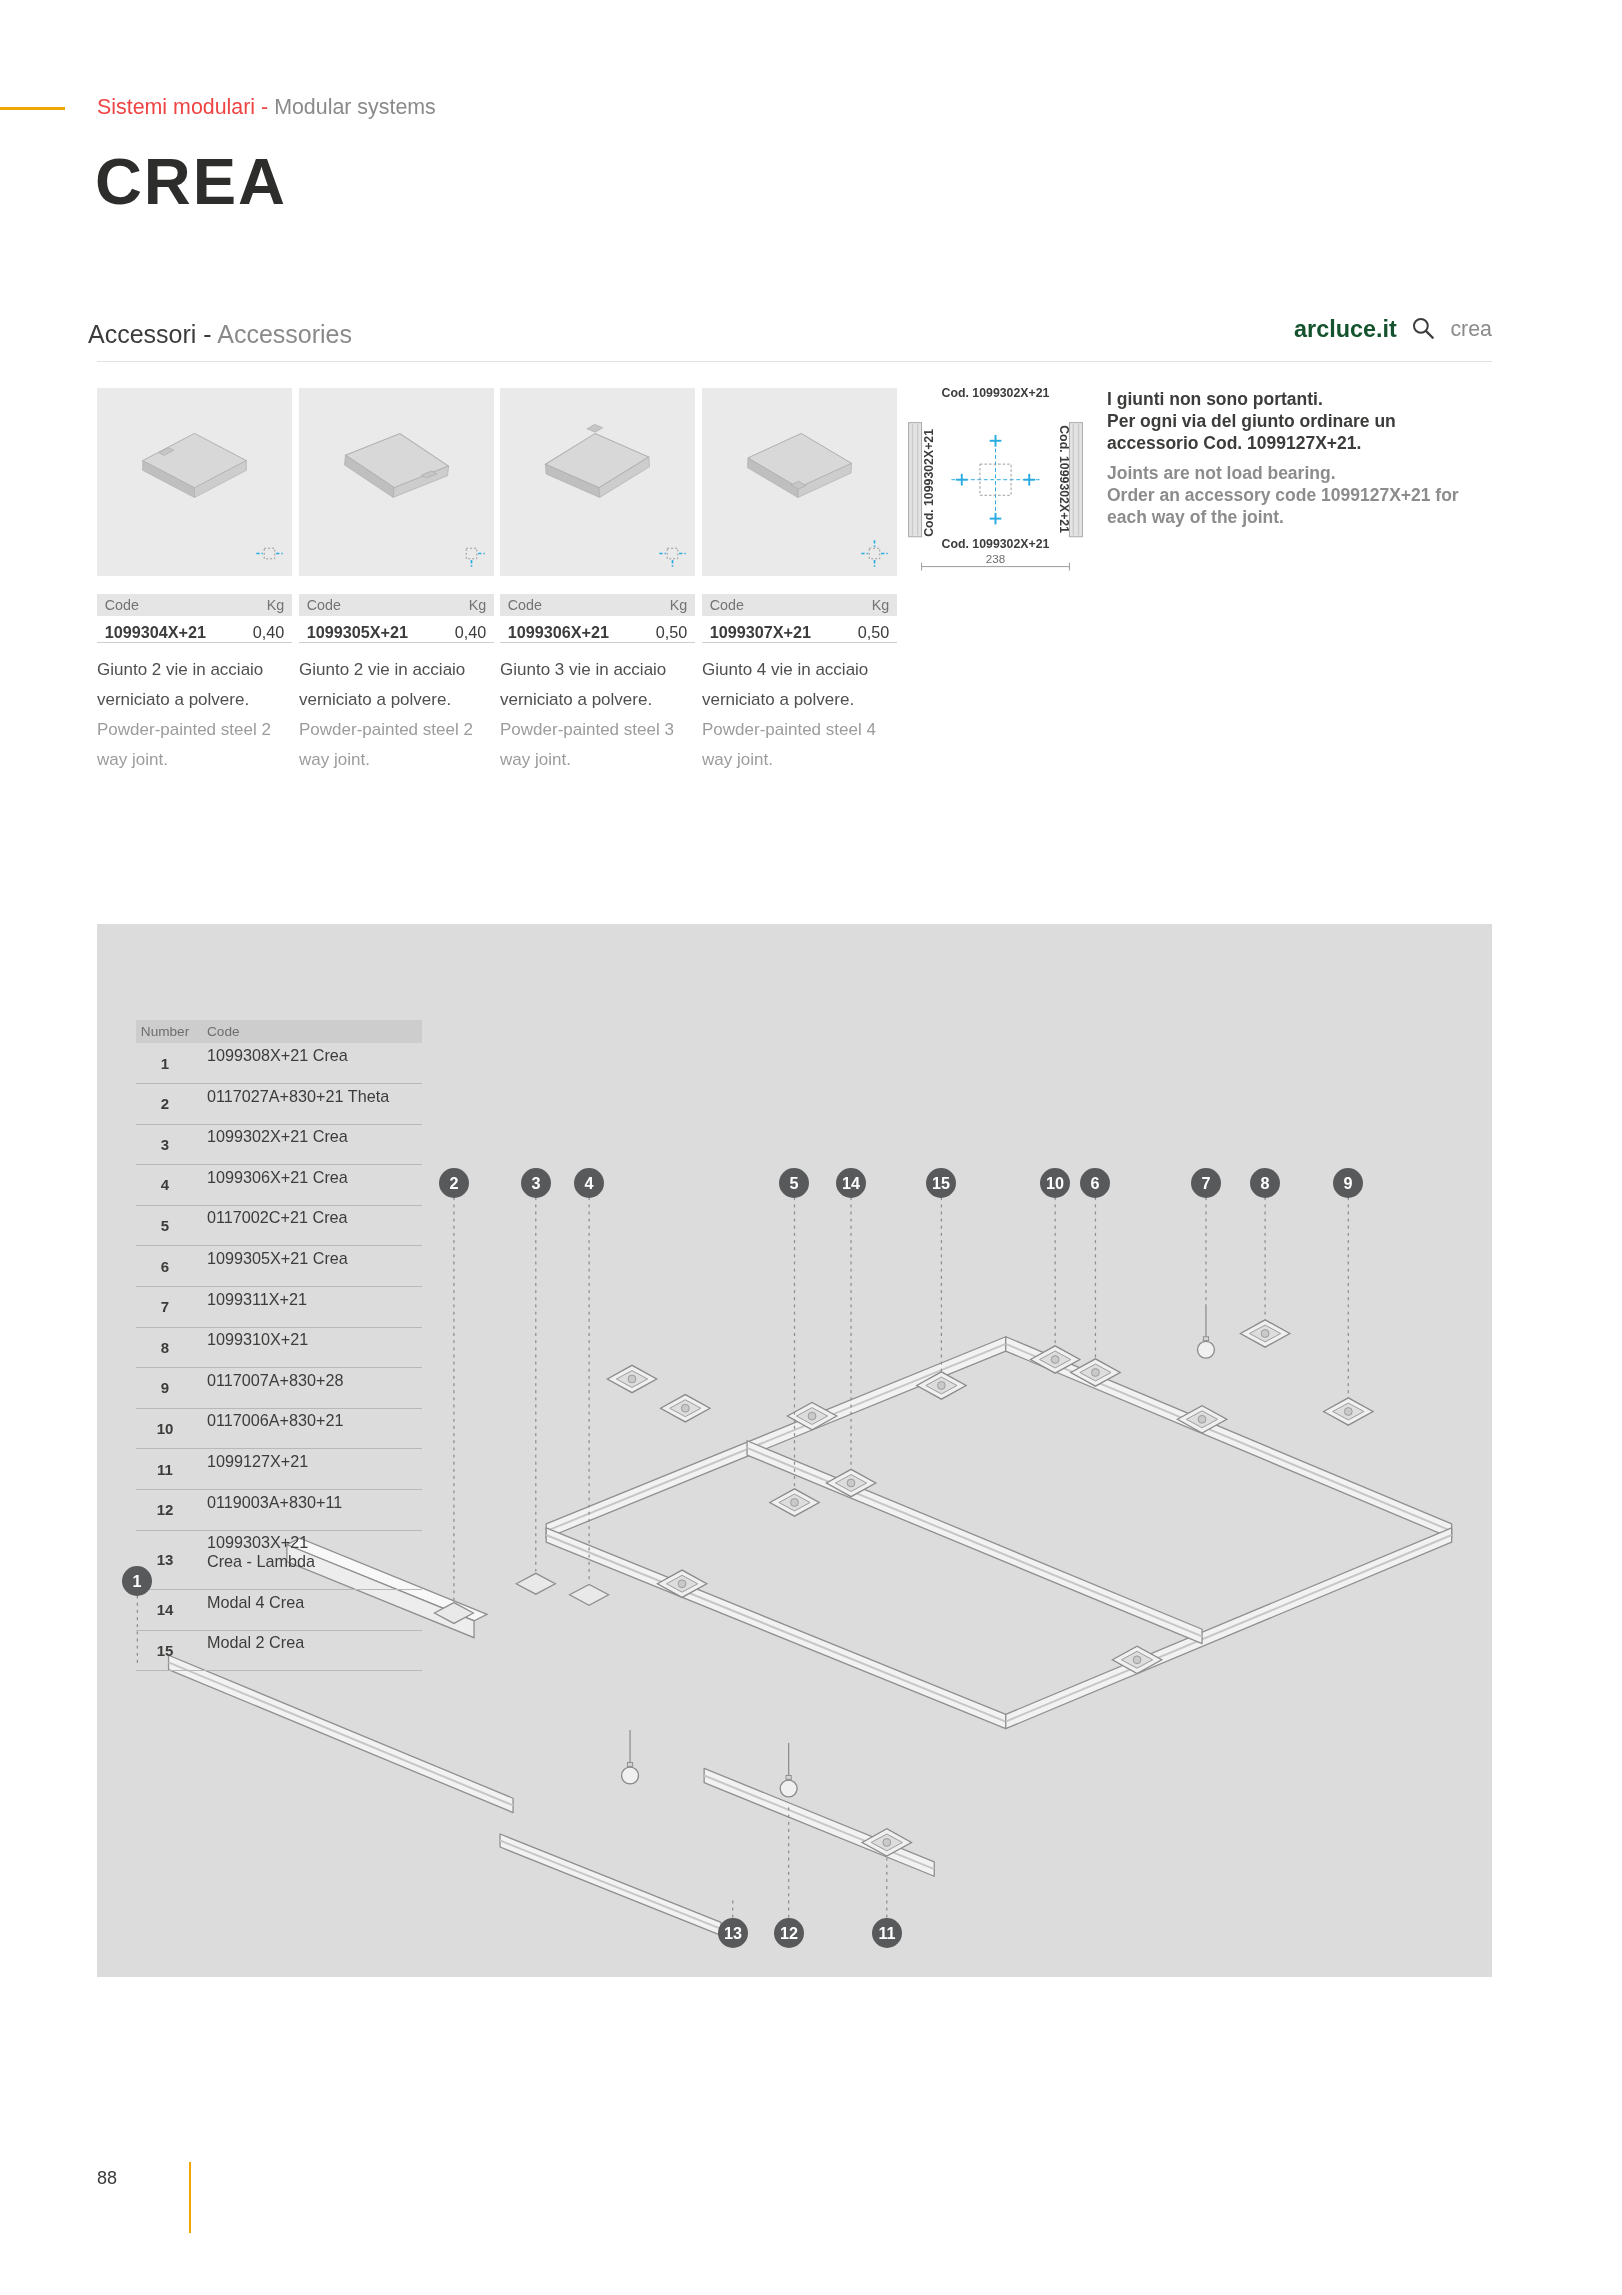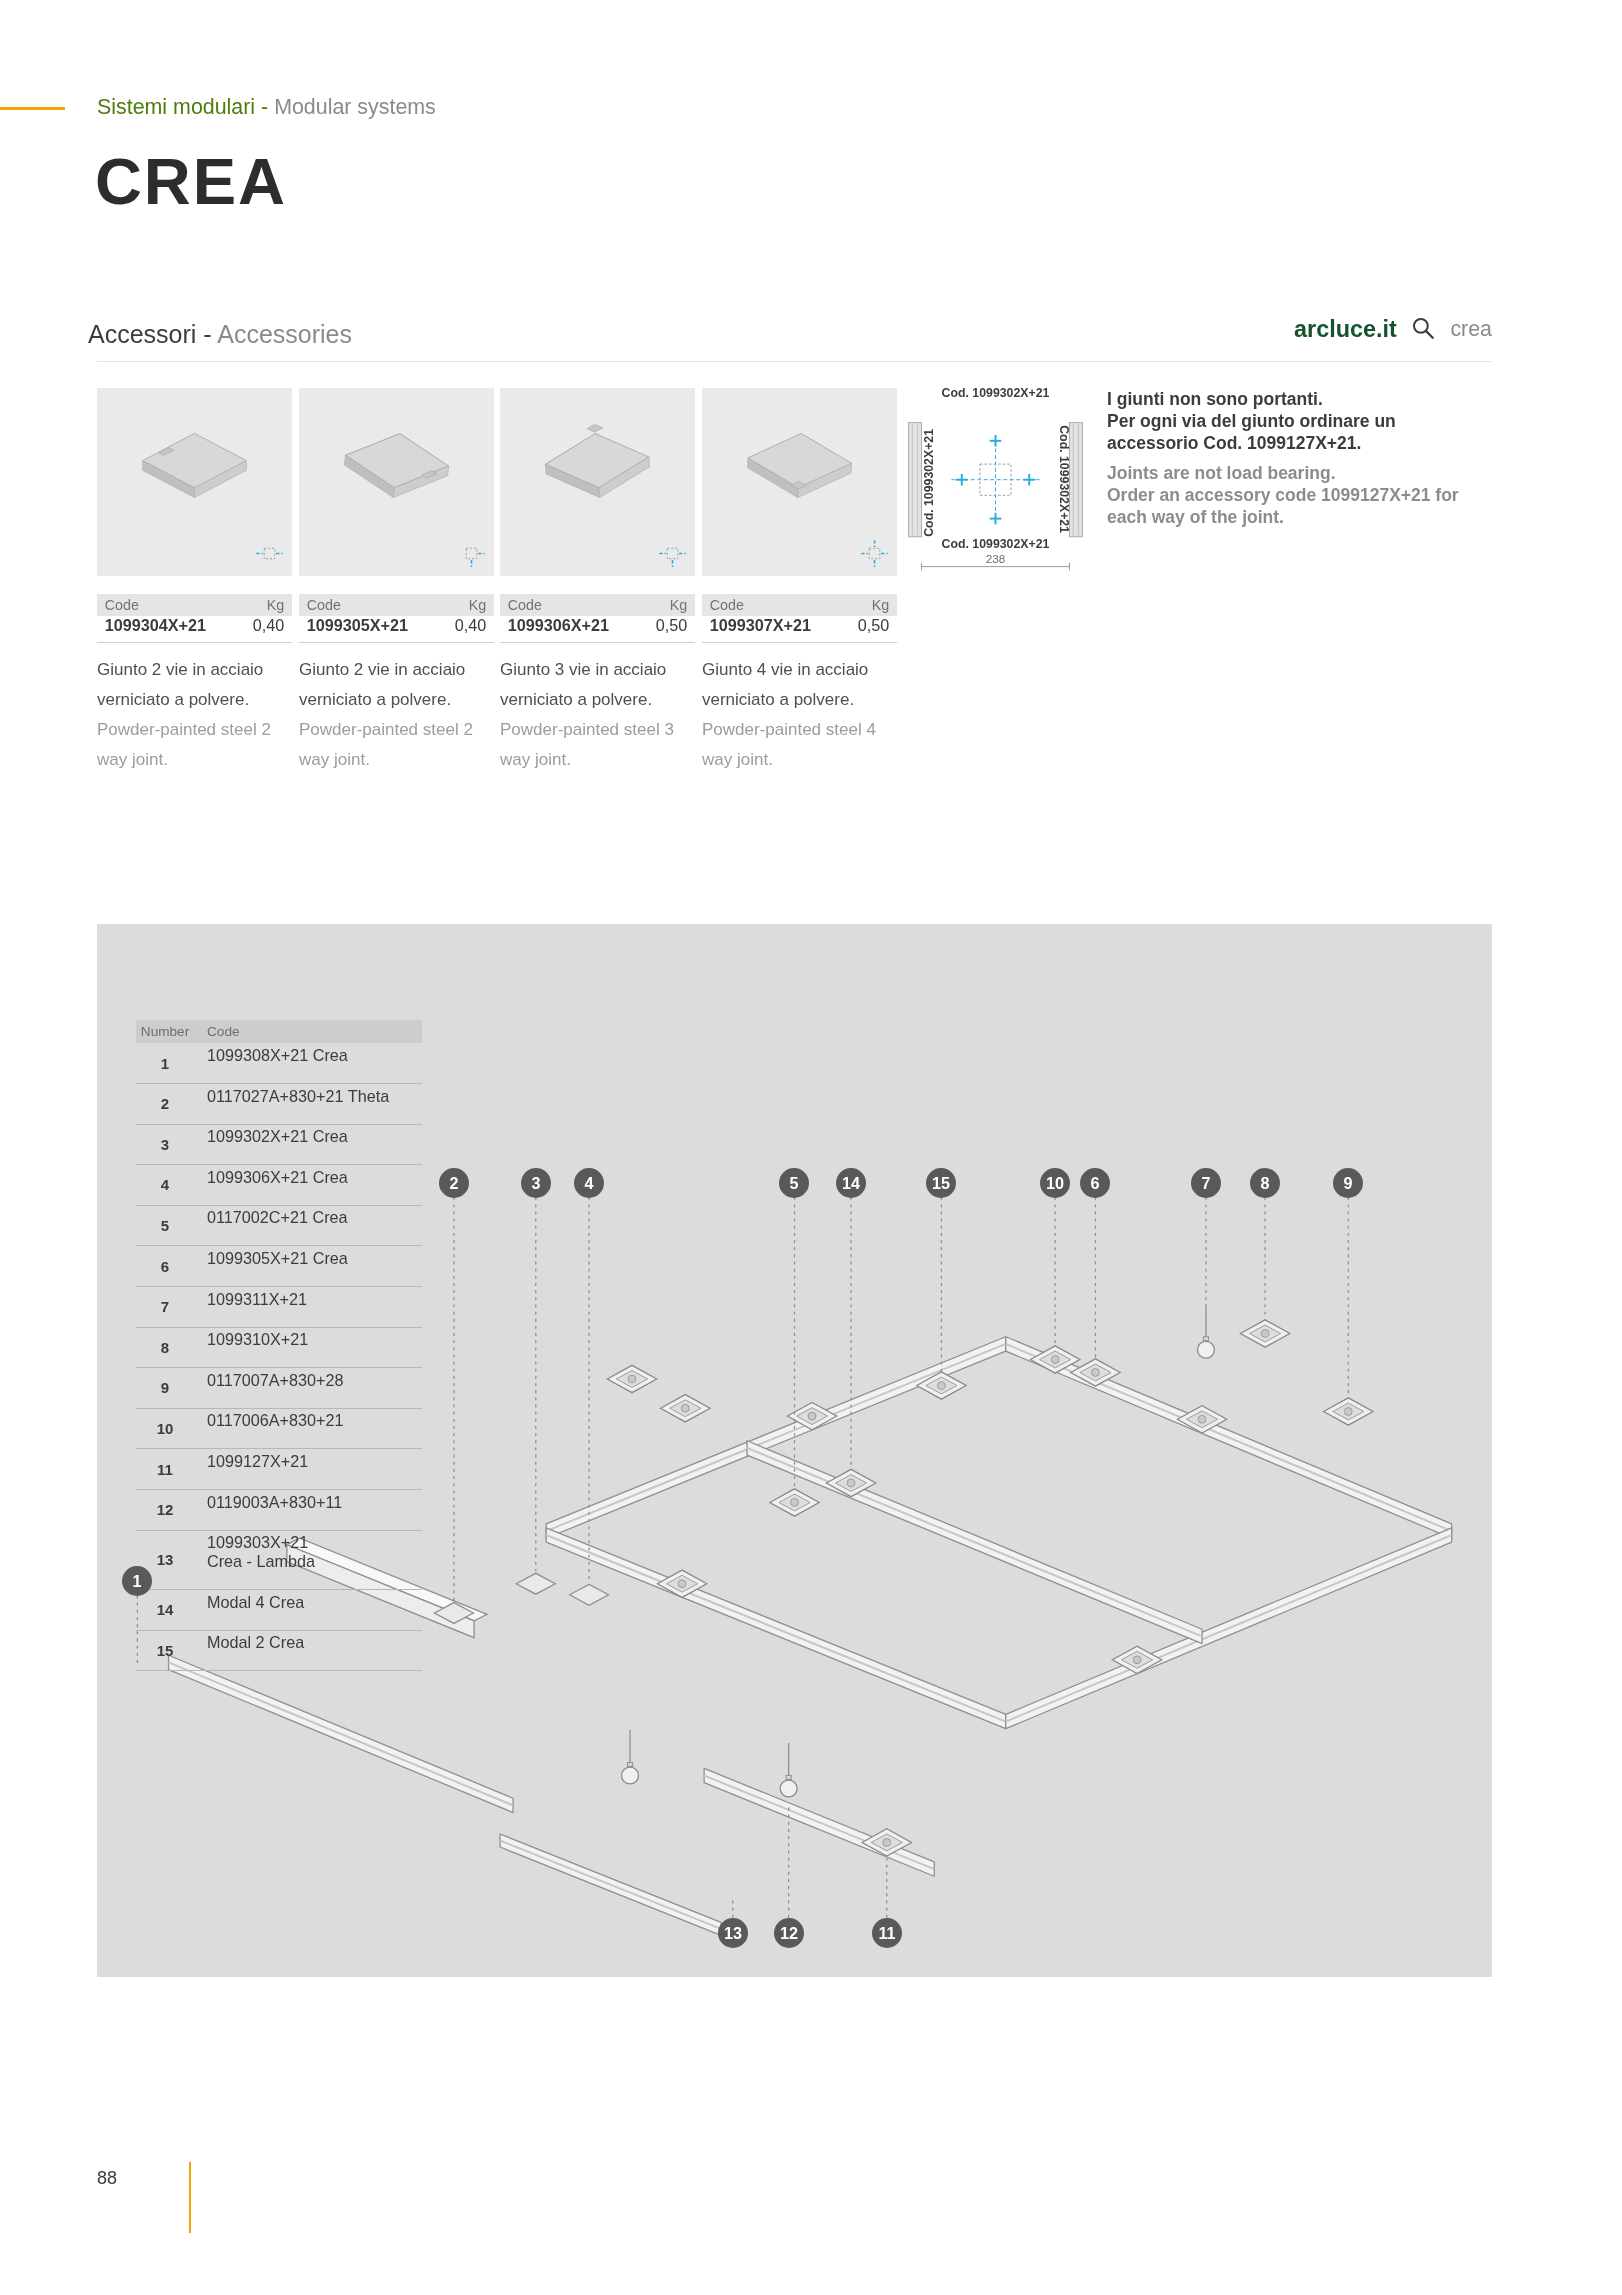--- a/index.html
+++ b/index.html
@@ -2,38 +2,38 @@
 <html style="font-size:10.4px"><head>
 <meta charset="utf-8">
 <style>
   html,body{margin:0;padding:0;background:#ffffff;}
   body{font-family:"Liberation Sans",sans-serif;color:#3c3c3b;}
   .page{position:relative;width:1623px;height:2295px;background:#fff;overflow:hidden;}
 
   
   .accent-top{position:absolute;left:0;top:107px;width:65px;height:2.6px;background:#F0A500;}
   .breadcrumb{position:absolute;left:97px;top:95px;font-size:21.4px;}
-  .breadcrumb .it{color:#4d7c0f;}
+  .breadcrumb .it{color:#ef4444;}
   .breadcrumb .en{color:#8a8a8a;}
   .title{position:absolute;left:95px;top:144px;font-size:65px;font-weight:800;letter-spacing:1.9px;color:#2d2d2c;}
 
   .acc-row{position:absolute;left:88px;top:320px;font-size:25px;}
   .acc-row .it{color:#3c3c3b;}
   .acc-row .en{color:#8a8a8a;}
   .brand-row{position:absolute;top:316px;right:131px;display:flex;align-items:center;gap:14.3px;}
   .brand{font-size:23.4px;font-weight:bold;color:#14532d;}
   .search-term{font-size:21.4px;color:#8a8a8a;}
   .rule{position:absolute;left:97px;top:361px;width:1395px;height:0.6px;background:#e2e2e2;}
 
   
   .product-col{position:absolute;top:388px;width:195px;}
   .img-box{position:relative;height:188px;background:#eaeaea;}
   .mini-icon{position:absolute;right:7.8px;bottom:6.5px;}
   .spec-head{margin-top:18px;height:22px;background:#e5e5e5;display:flex;justify-content:space-between;align-items:center;padding:0 7.8px;font-size:14.3px;color:#737373;}
-  .spec-row{height:26px;display:flex;justify-content:space-between;align-items:flex-start;padding:0 7.8px;border-bottom:0.6px solid #cfcfcf;font-size:16.2px;}
+  .spec-row{height:26px;display:flex;justify-content:space-between;align-items:flex-end;padding:0 7.8px;border-bottom:0.6px solid #cfcfcf;font-size:16.2px;}
   .spec-code{font-weight:bold;color:#3c3c3b;}
   .spec-kg{color:#3c3c3b;}
   .desc{margin-top:11.7px;font-size:17px;line-height:30px;}
   .desc .it{color:#4f4f4f;display:block;}
   .desc .en{color:#9c9c9c;display:block;}
 
   
   .joint-diagram{position:absolute;left:906px;top:385px;width:179px;height:192px;}
   .joint-diagram text{font-family:"Liberation Sans",sans-serif;}
 

